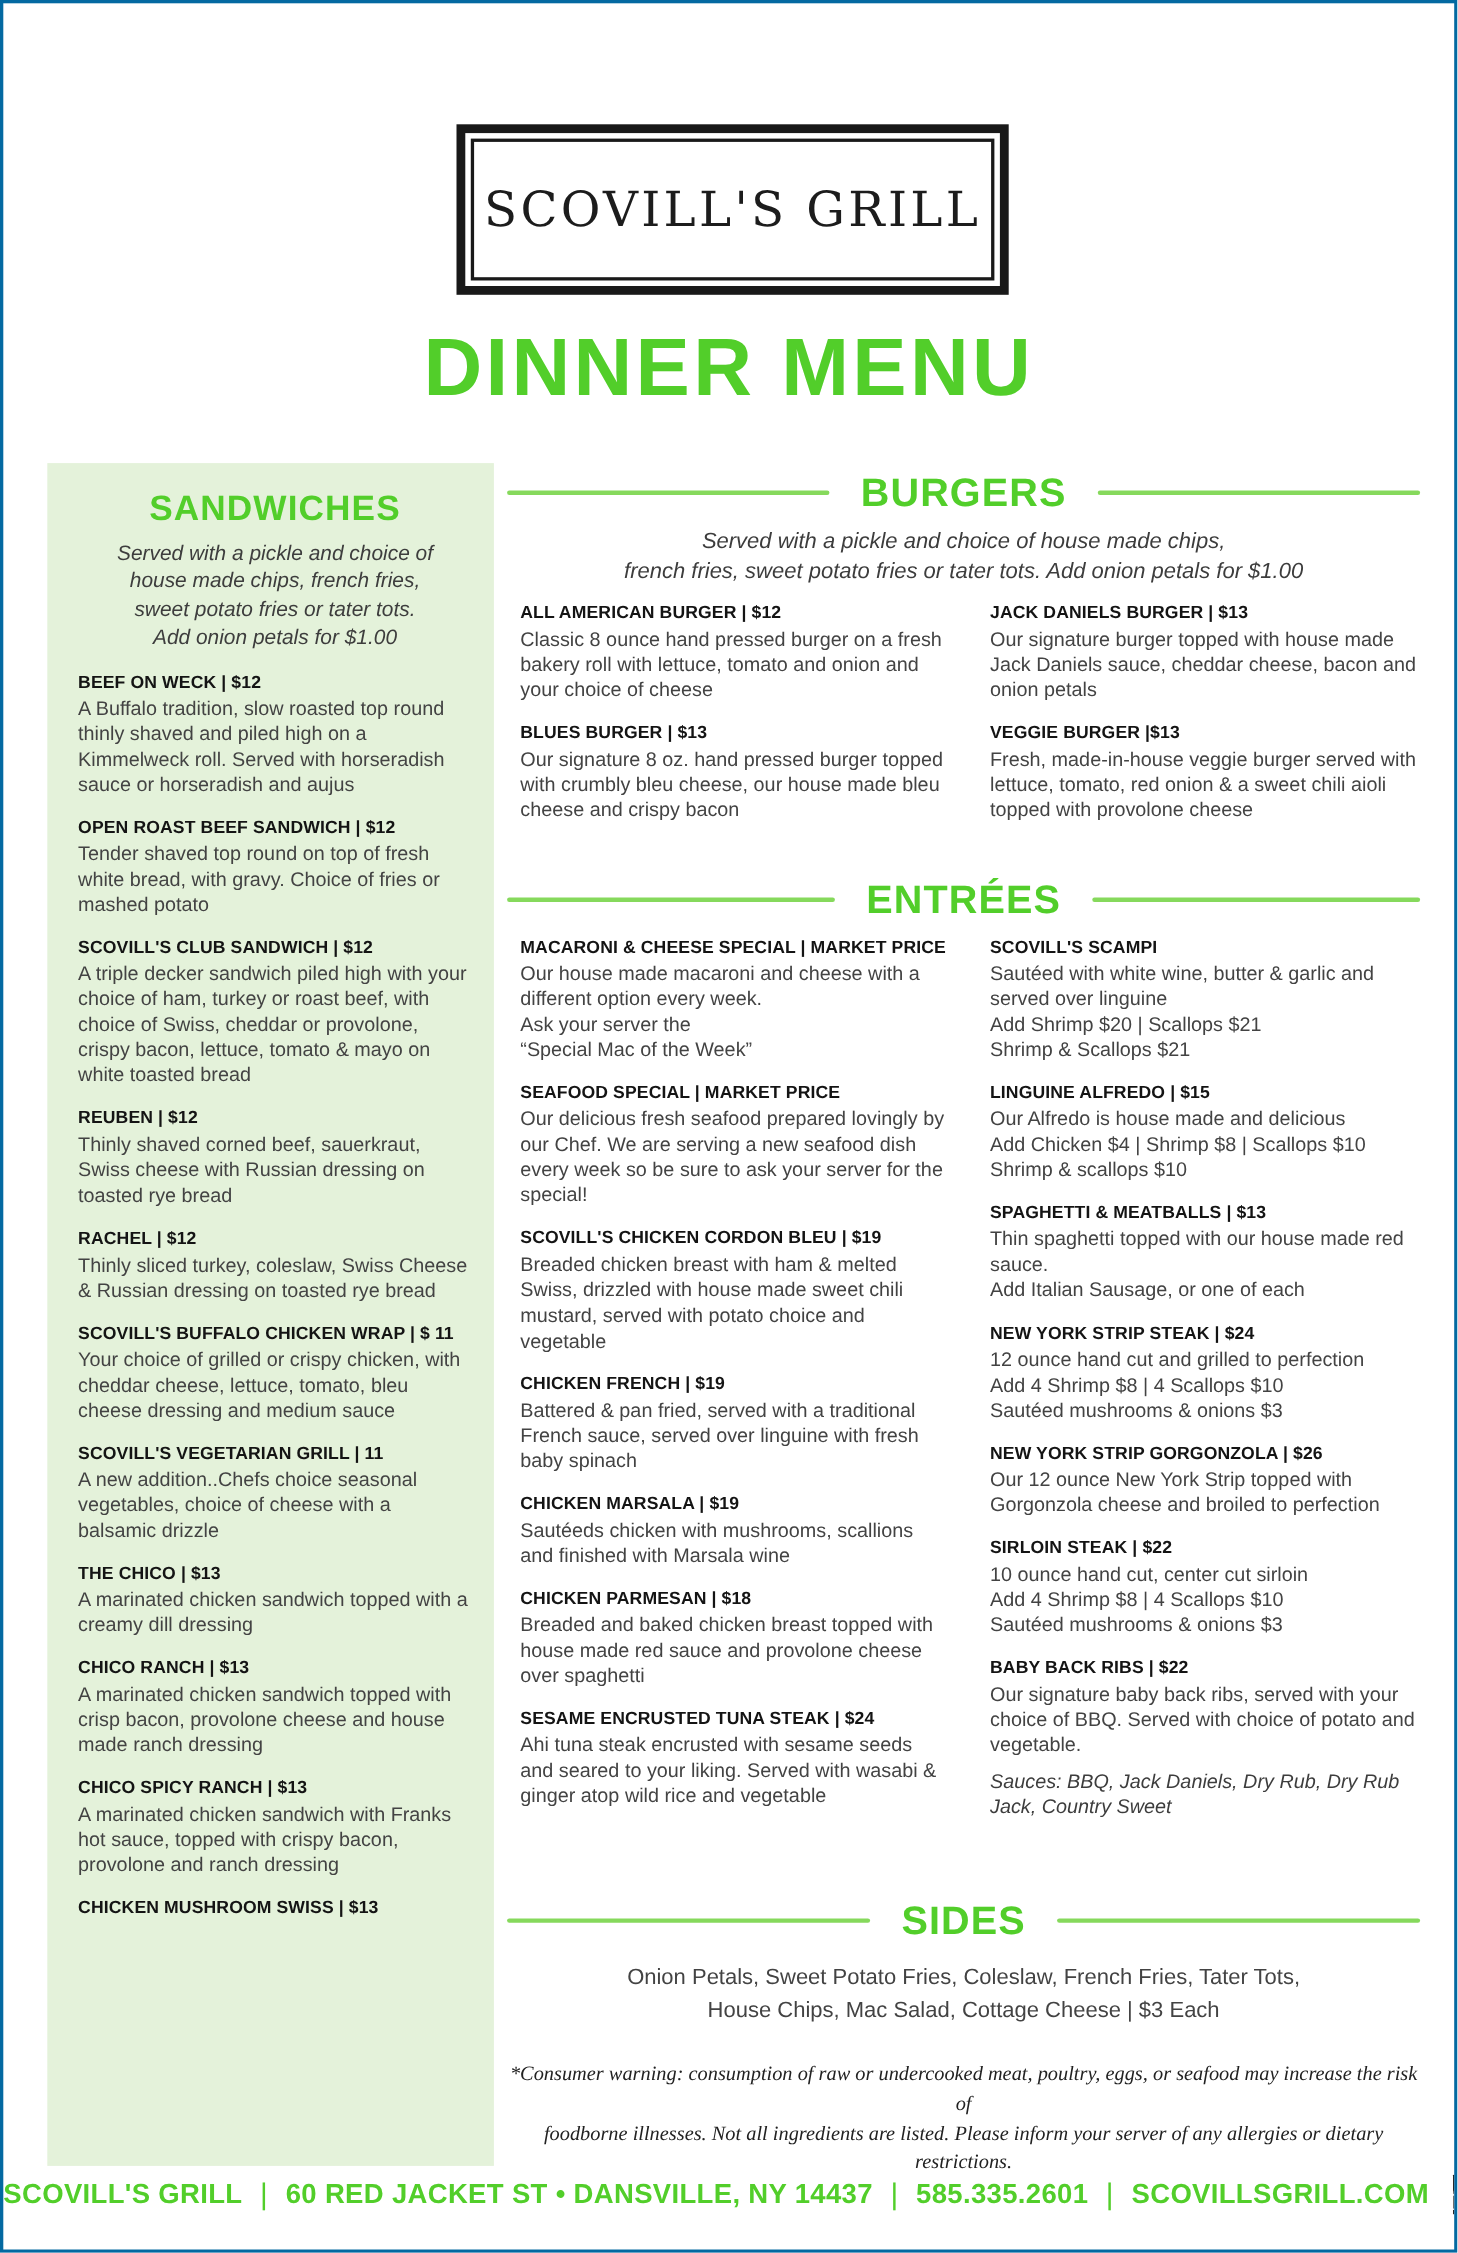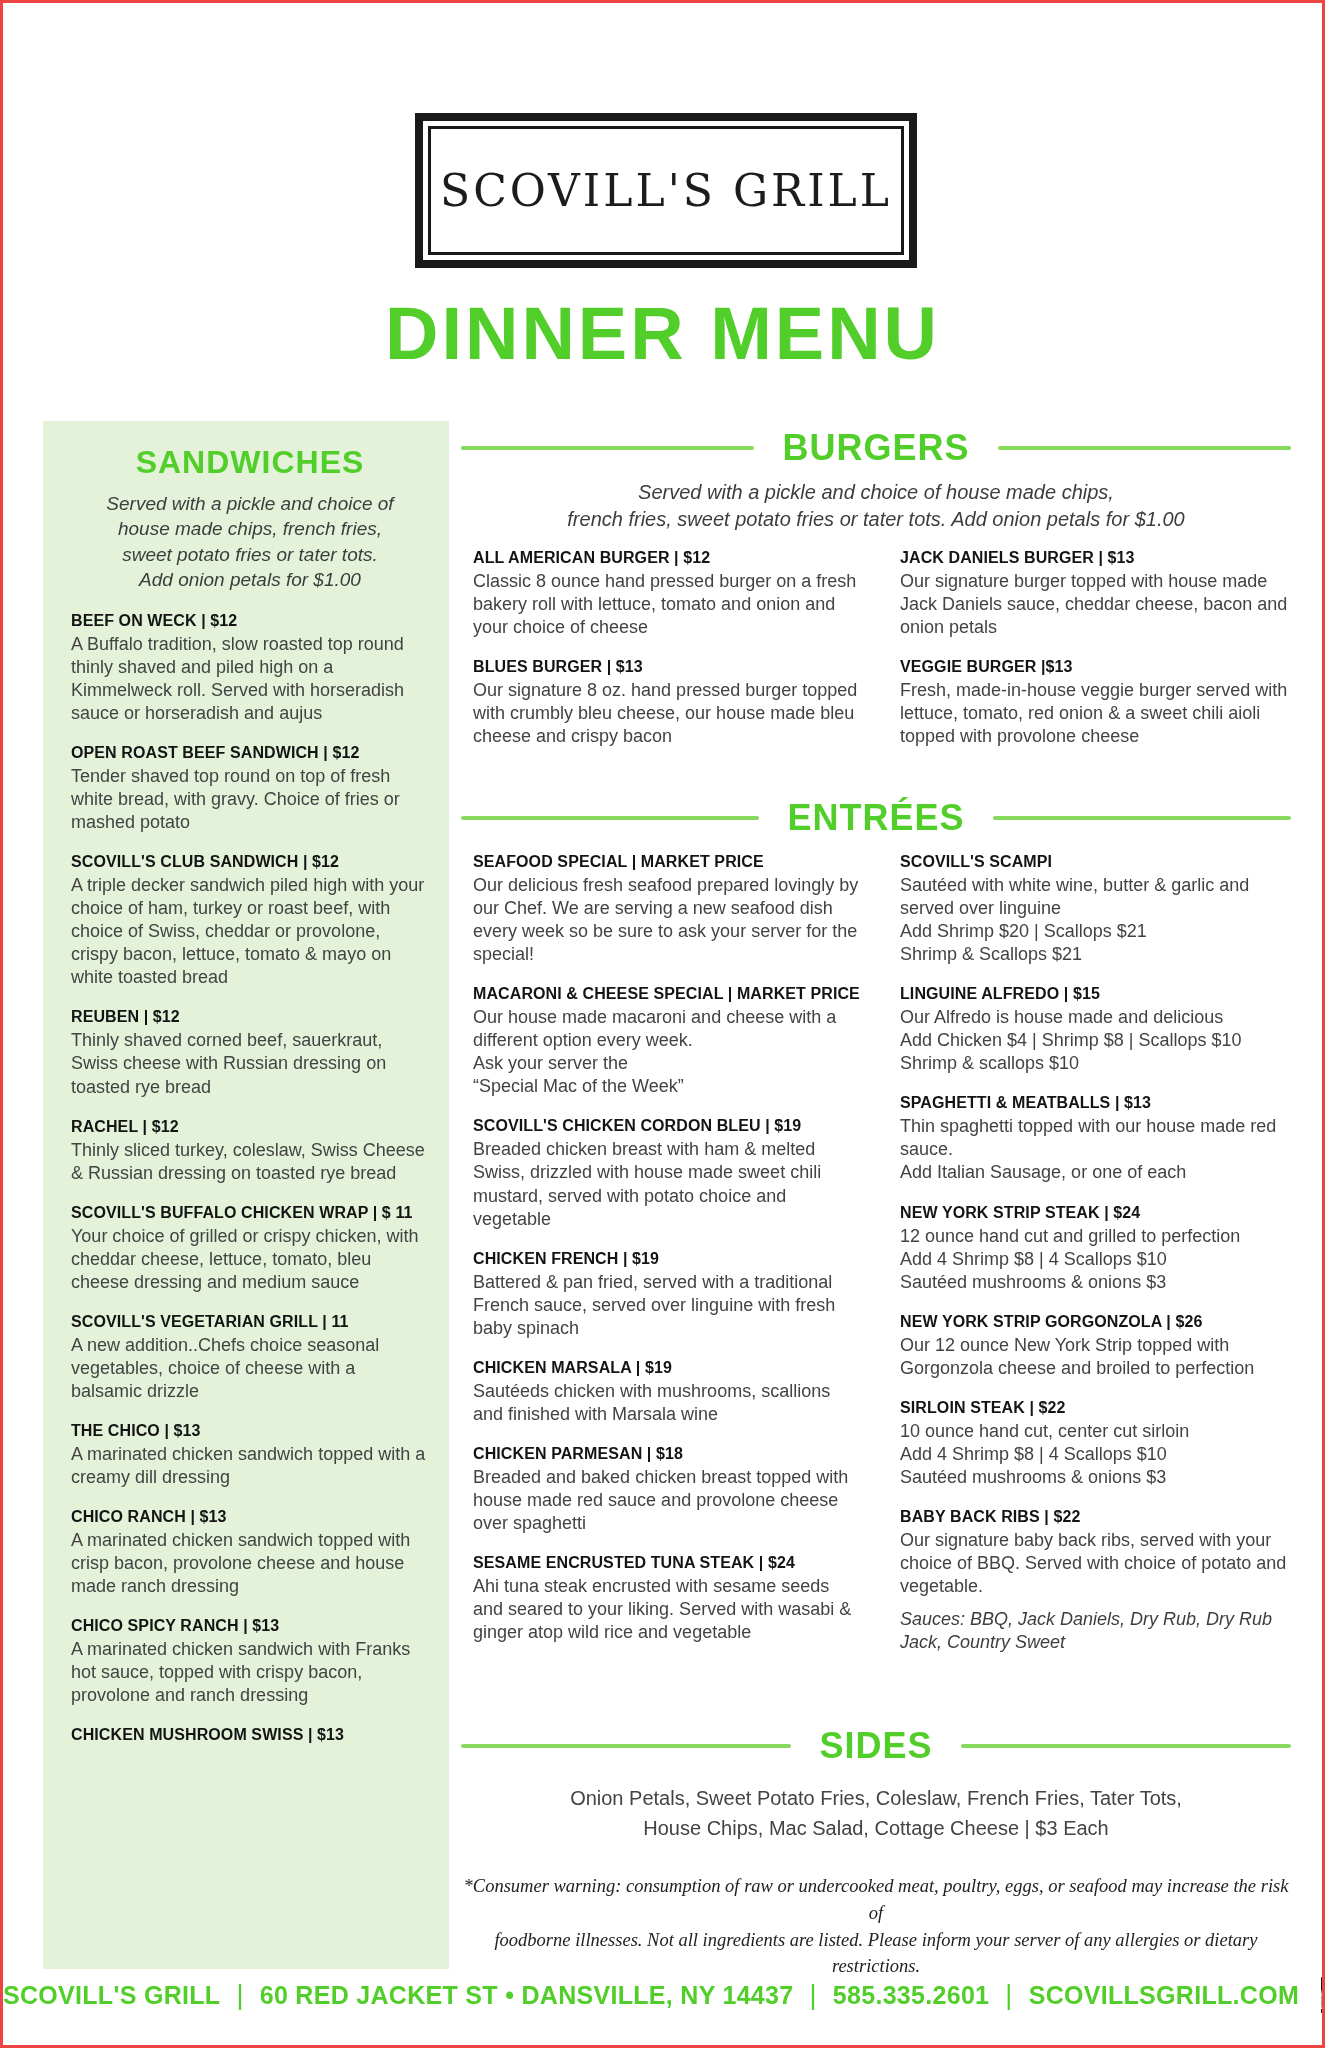--- a/index.html
+++ b/index.html
@@ -1,16 +1,16 @@
 <!DOCTYPE html>
 <html style="--accent: #52ce2a; --rule: #86d95c; --panel: #e4f2da;"><head>
 <meta charset="utf-8">
 <style>
   html,body{margin:0;padding:0;background:#fff;}
-  .page{position:relative;width:1325px;height:2048px;background:#fff;border:3px solid #ef4444;
+  .page{position:relative;width:1325px;height:2048px;background:#fff;border:3px solid #0369a1;
         box-sizing:border-box;overflow:hidden;font-family:"Liberation Sans",sans-serif;color:#333;}
   
   .logo-box{position:absolute;left:412px;top:110px;width:502px;height:155px;
             border:8px solid #191919;box-sizing:border-box;padding:5px;background:#fff;}
   .logo-inner{width:100%;height:100%;border:3px solid #191919;box-sizing:border-box;
               display:flex;align-items:center;justify-content:center;}
   .logo-text{font-family:"DejaVu Serif",serif;font-size:44px;letter-spacing:3px;color:#1c1c1c;white-space:nowrap;}
   
   .menu-title{position:absolute;top:288px;left:0;width:100%;margin:0;text-align:center;
               font-size:74px;font-weight:800;letter-spacing:3px;color:var(--accent,#52ce2a);}
@@ -152,28 +152,28 @@
 
     <section class="sec-entrees">
       <div class="section-head">
         <div class="rule"></div>
         <h2 class="section-title">ENTRÉES</h2>
         <div class="rule"></div>
       </div>
       <div class="cols">
         <div class="col">
             <div class="item">
-              <div class="item-title">SEAFOOD SPECIAL  |  MARKET PRICE</div>
-              <div class="item-desc">Our delicious fresh seafood prepared lovingly by our Chef. We are serving a new seafood dish every week so be sure to ask your server for the special!</div>
-            </div>
-            <div class="item">
               <div class="item-title">MACARONI &amp; CHEESE SPECIAL  |  MARKET PRICE</div>
               <div class="item-desc">Our house made macaroni and cheese with a different option every week.
 Ask your server the
 “Special Mac of the Week”</div>
+            </div>
+            <div class="item">
+              <div class="item-title">SEAFOOD SPECIAL  |  MARKET PRICE</div>
+              <div class="item-desc">Our delicious fresh seafood prepared lovingly by our Chef. We are serving a new seafood dish every week so be sure to ask your server for the special!</div>
             </div>
             <div class="item">
               <div class="item-title">SCOVILL'S CHICKEN CORDON BLEU  |  $19</div>
               <div class="item-desc">Breaded chicken breast with ham &amp; melted Swiss, drizzled with house made sweet chili mustard, served with potato choice and vegetable</div>
             </div>
             <div class="item">
               <div class="item-title">CHICKEN FRENCH  |  $19</div>
               <div class="item-desc">Battered &amp; pan fried, served with a traditional French sauce, served over linguine with fresh baby spinach</div>
             </div>
             <div class="item">

